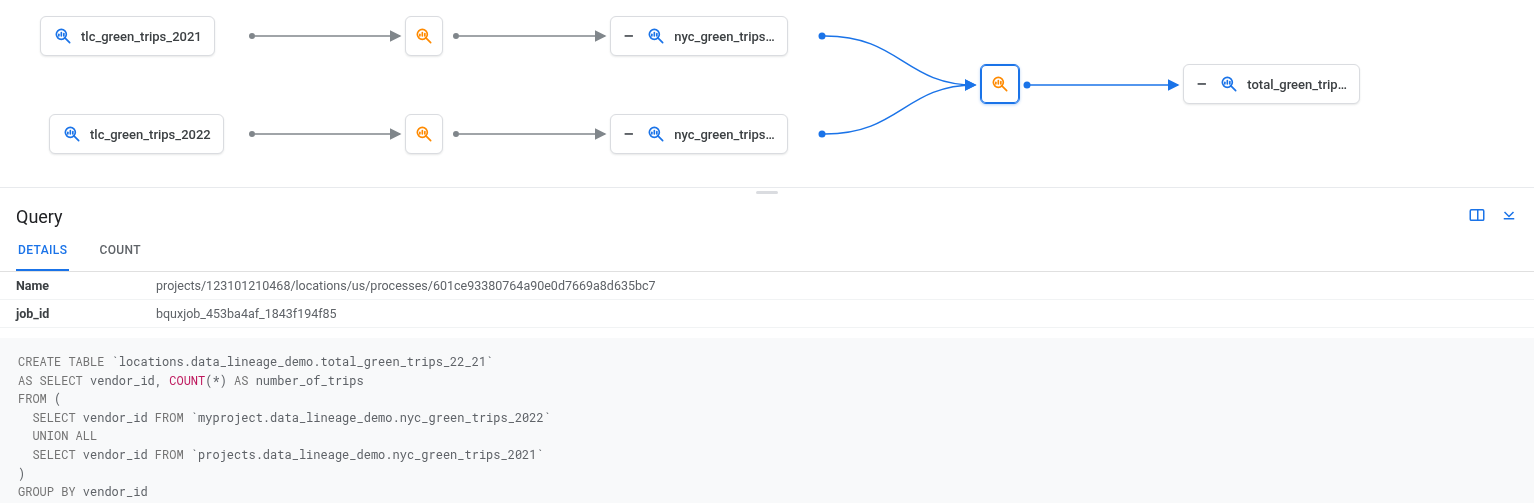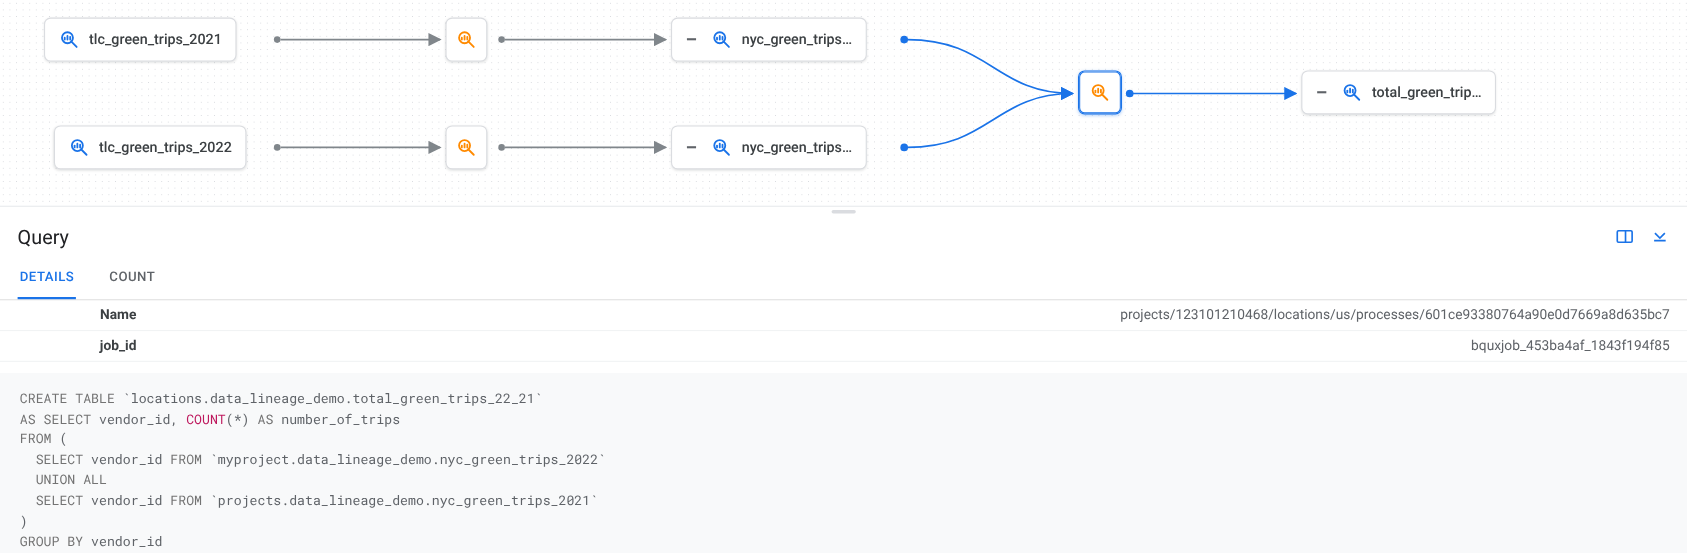--- a/index.html
+++ b/index.html
@@ -27,21 +27,21 @@
 .panel-header { display:flex; align-items:flex-start; justify-content:space-between; padding:10px 16px 4px; }
 .panel-header h2 { font-size: 18px; font-weight:400; color:#202124; }
 .panel-actions { display:flex; gap:14px; }
 .panel-actions svg { width:18px; height:18px; }
 
 .tabs { display:flex; gap:28px; padding: 0 16px; border-bottom: 1px solid #e0e0e0; }
 .tab { padding: 12px 2px; font-size: 12px; font-weight: 500; color:#5f6368; letter-spacing: .4px; cursor:pointer; border-bottom:2px solid transparent; }
 .tab.active { color:#1a73e8; border-bottom-color:#1a73e8; }
 
 .kv-table { width:100%; border-collapse: collapse; }
-.kv-table tr { border-bottom:1px solid #f1f3f4;text-align:right; }
+.kv-table tr { border-bottom:1px solid #f1f3f4; }
 .kv-table td { padding:6px 16px; font-size:12.5px; vertical-align:top; }
 .kv-table td.key { width:140px; font-weight:700; color:#3c4043; }
 .kv-table td.val { color:#5f6368; }
 
 .code-block { margin-top:10px; padding:14px 18px 14px 18px; background:#f8f9fa; font-family: "Roboto Mono", Menlo, Consolas, monospace; font-size:12px; line-height:1.55; color:#5f6368; white-space:pre; overflow-x:auto; }
 .kw { color:#737373; }
 .fn { color:#be185d; }
 </style>
 </head>
 <body>

